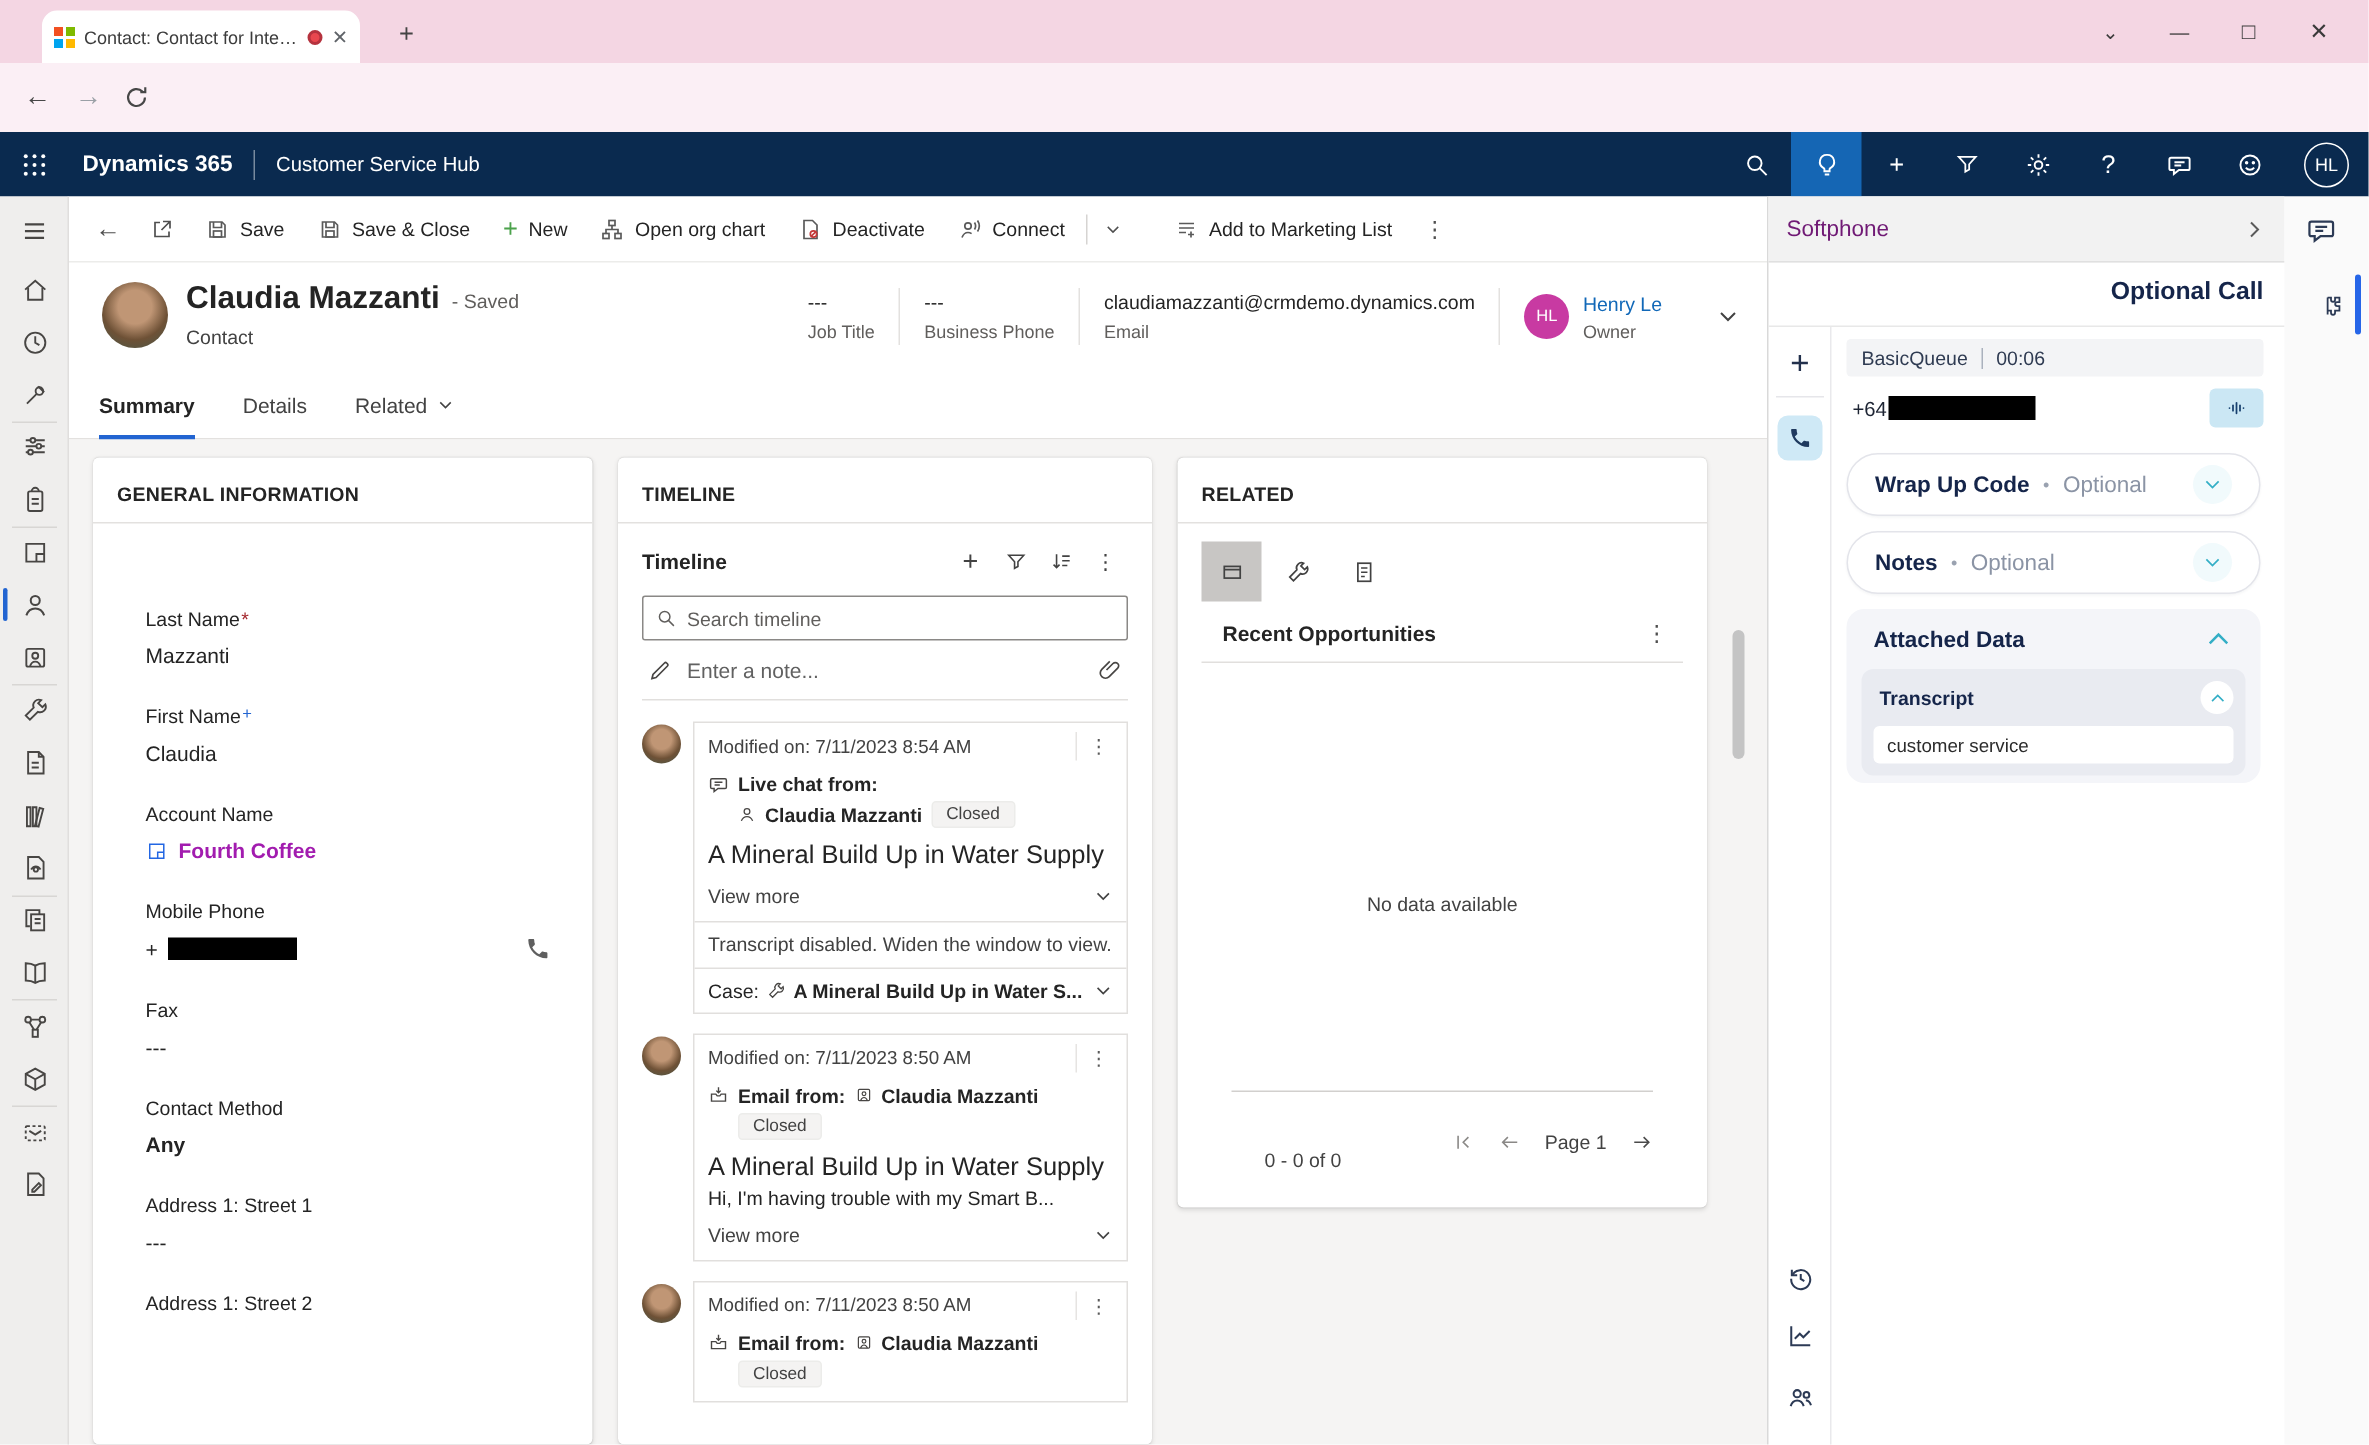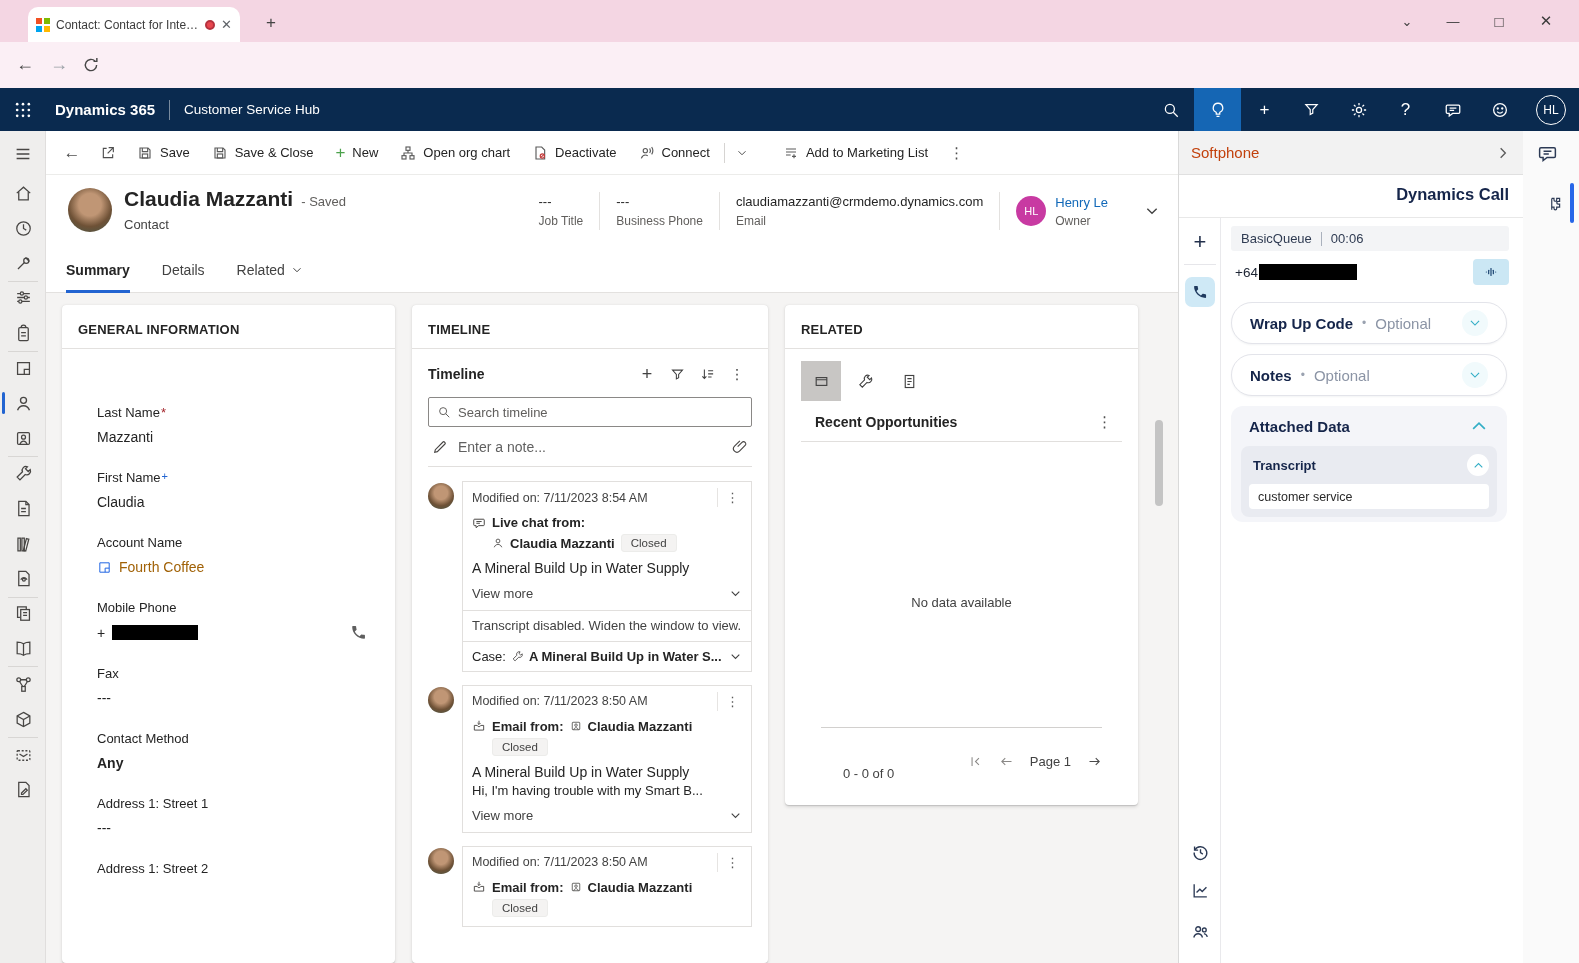--- a/index.html
+++ b/index.html
@@ -101,21 +101,21 @@
     border-bottom:1px solid #e3e1df; letter-spacing:.2px; }
 
   
   #card-gi { left:16px; top:12px; width:333px; height:658px; }
   #gi-fields { padding:56px 20px 0 35px; }
   .gfield { margin-bottom:25px; }
   .gfield .lab { font-size:13px; color:#242424; }
   .marker-req { color:#a4262c; margin-left:1px; }
   .marker-rec { color:#2264d1; margin-left:1px; font-size:11px; vertical-align:top; }
   .gfield .val { font-size:14px; color:#242424; margin-top:9px; display:flex; align-items:center; gap:7px; }
-  .linkval { color:#a16207; }
+  .linkval { color:#a21caf;font-weight:bold; }
   .acct-ic { width:15px; height:15px; color:#2266e3; }
   .phone-ic-r { width:17px; height:17px; color:#5f5f5f; margin-left:auto; margin-right:8px; }
 
   
   #card-tl { left:366px; top:12px; width:356px; height:658px; }
   #tl-inner { padding:12px 16px 0 16px; }
   #tl-head { display:flex; align-items:center; margin-bottom:10px; }
   #tl-title { font-size:14px; font-weight:bold; flex:1; }
   .tlh-ic { width:30px; height:26px; color:#424242; display:flex; align-items:center; justify-content:center; }
   .tlh-ic .ic { width:15px; height:15px; }
@@ -135,21 +135,21 @@
   .ehead { display:flex; align-items:center; padding:6px 4px 6px 9px; font-size:12.5px; color:#424242; }
   .ehead .mtxt { flex:1; }
   .ehead .edots { border-left:1px solid #e6e4e2; padding:2px 8px; color:#5a5a5a; font-size:13px; }
   .ebody { padding:2px 9px 9px 9px; }
   .eline { display:flex; align-items:center; gap:6px; font-size:13px; }
   .eline .ic { width:14px; height:14px; color:#484644; flex:none; }
   .eline b { font-size:13px; }
   .eindent { margin-left:20px; margin-top:4px; }
   .badge { background:#f4f3f2; border:1px solid #ececea; border-radius:3px; padding:2px 9px;
     font-size:11.5px; color:#424242; display:inline-block; }
-  .esubject { font-size:14px; margin-top:8px; }
+  .esubject { font-size:17px; margin-top:8px; }
   .epreview { font-size:13px; margin-top:3px; white-space:nowrap; overflow:hidden; text-overflow:ellipsis; }
   .evm { display:flex; align-items:center; margin-top:10px; font-size:13px; color:#424242; }
   .evm .ic { width:13px; height:13px; margin-left:auto; color:#424242; }
   .esub { border-top:1px solid #e1dfdd; padding:6px 9px; font-size:13px; color:#424242; line-height:1.35; }
   .ecase { border-top:1px solid #e1dfdd; padding:7px 9px; display:flex; align-items:center; gap:5px; font-size:13px; }
   .ecase .wr { width:13px; height:13px; color:#484644; flex:none; }
   .ecase b { white-space:nowrap; overflow:hidden; text-overflow:ellipsis; }
   .ecase .ic.chv { width:13px; height:13px; margin-left:auto; color:#424242; flex:none; }
 
   
@@ -169,21 +169,21 @@
   #rel-pager .ic { width:15px; height:15px; }
   #rel-page { font-size:13px; color:#424242; }
 
   #vscroll { position:absolute; left:1109px; top:127px; width:8px; height:86px; background:#c4c4c4; border-radius:4px; }
 
   
   #softphone { position:absolute; left:1178px; top:131px; width:345px; height:832px; background:#fff;
     border-left:1px solid #d9d9d9; }
   #sp-header { height:44px; background:#f2f2f2; border-bottom:1px solid #e0e0e0; display:flex;
     align-items:center; padding:0 12px; }
-  #sp-title { font-size:15px; color:#c2410c; flex:1; }
+  #sp-title { font-size:15px; color:#701a75; flex:1; }
   #sp-expand { width:16px; height:16px; color:#5a5a5a; }
   #sp-status { position:absolute; right:14px; top:54px; font-size:16.5px; font-weight:bold; color:#15254a; }
   #sp-statusline { position:absolute; left:0; right:0; top:86px; height:1px; background:#e8e8e8; }
   #sp-rail { position:absolute; left:0; top:87px; width:42px; bottom:0; border-right:1px solid #e9e9ec; }
   .spr { position:absolute; left:0; width:42px; display:flex; align-items:center; justify-content:center; color:#2c3a55; }
   .spr .ic { width:19px; height:19px; }
   #spr-plus { top:8px; height:32px; font-size:22px; color:#22304c; }
   #spr-div { position:absolute; left:5px; top:46px; width:32px; height:1px; background:#e6e6ea; }
   #spr-phone { top:58px; height:32px; }
   #spr-phone .btn { width:30px; height:30px; background:#cfe9f6; border-radius:7px; display:flex;
@@ -1192,21 +1192,21 @@
 
 <div id="softphone">
   <div id="sp-header">
     <span id="sp-title">Softphone</span>
     <span id="sp-expand" class="ic">
         <svg>
           <use href="#sy-chevr"></use>
         </svg>
       </span>
   </div>
-  <div id="sp-status">Dynamics Call</div>
+  <div id="sp-status">Optional Call</div>
   <div id="sp-statusline"></div>
 
   <div id="sp-rail">
     <div class="spr" id="spr-plus">+</div>
     <div id="spr-div"></div>
     <div class="spr" id="spr-phone">
         <span class="btn">
           <span class="ic">
             <svg>
               <use href="#sy-phone"></use>

